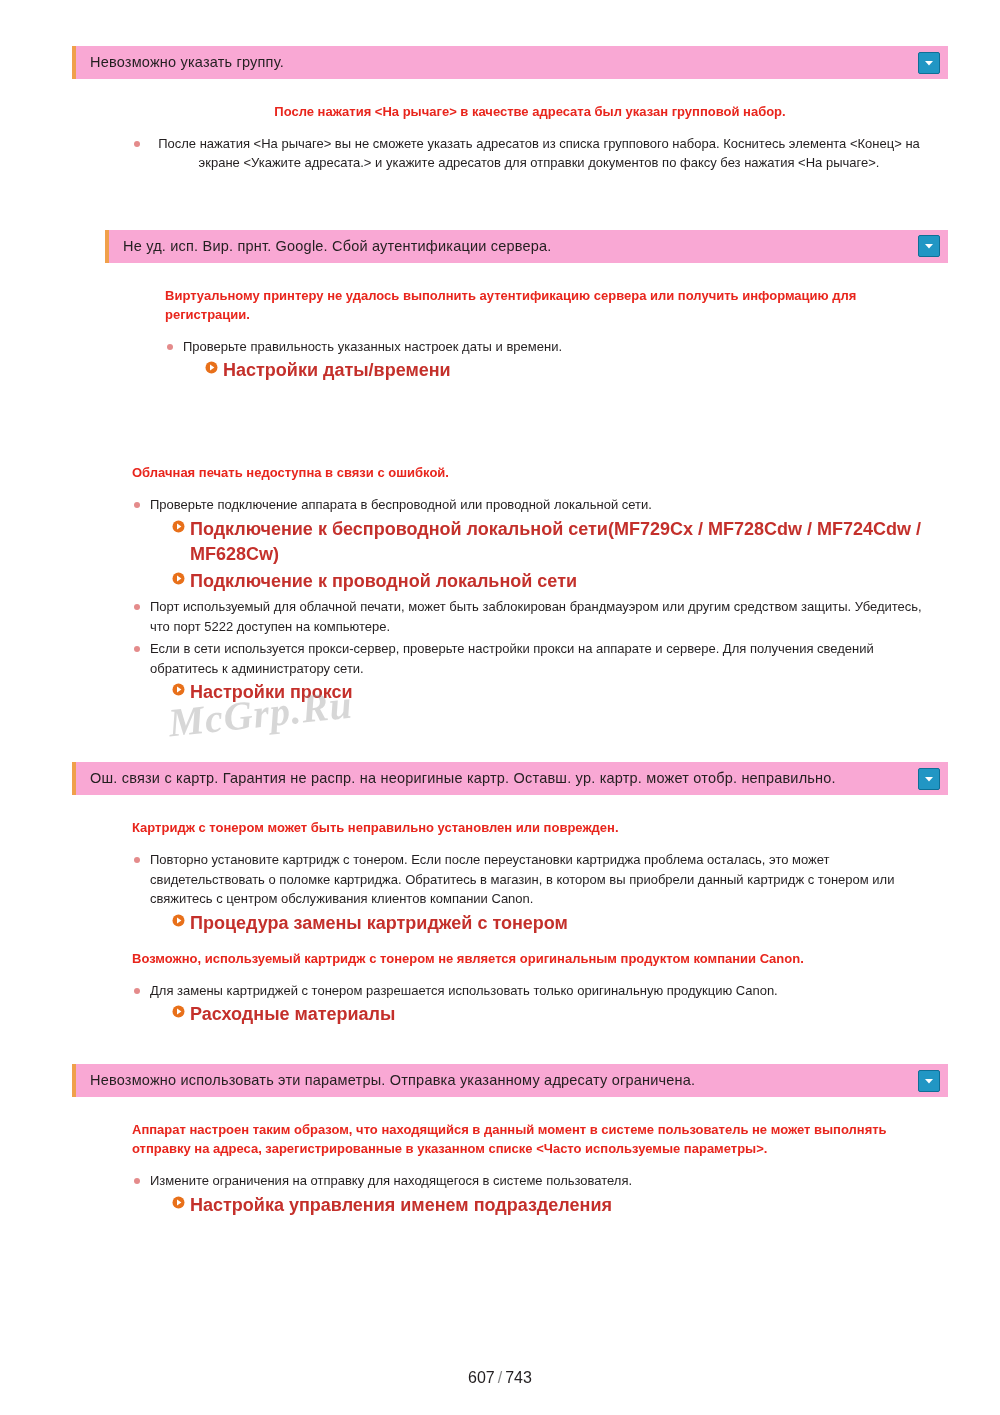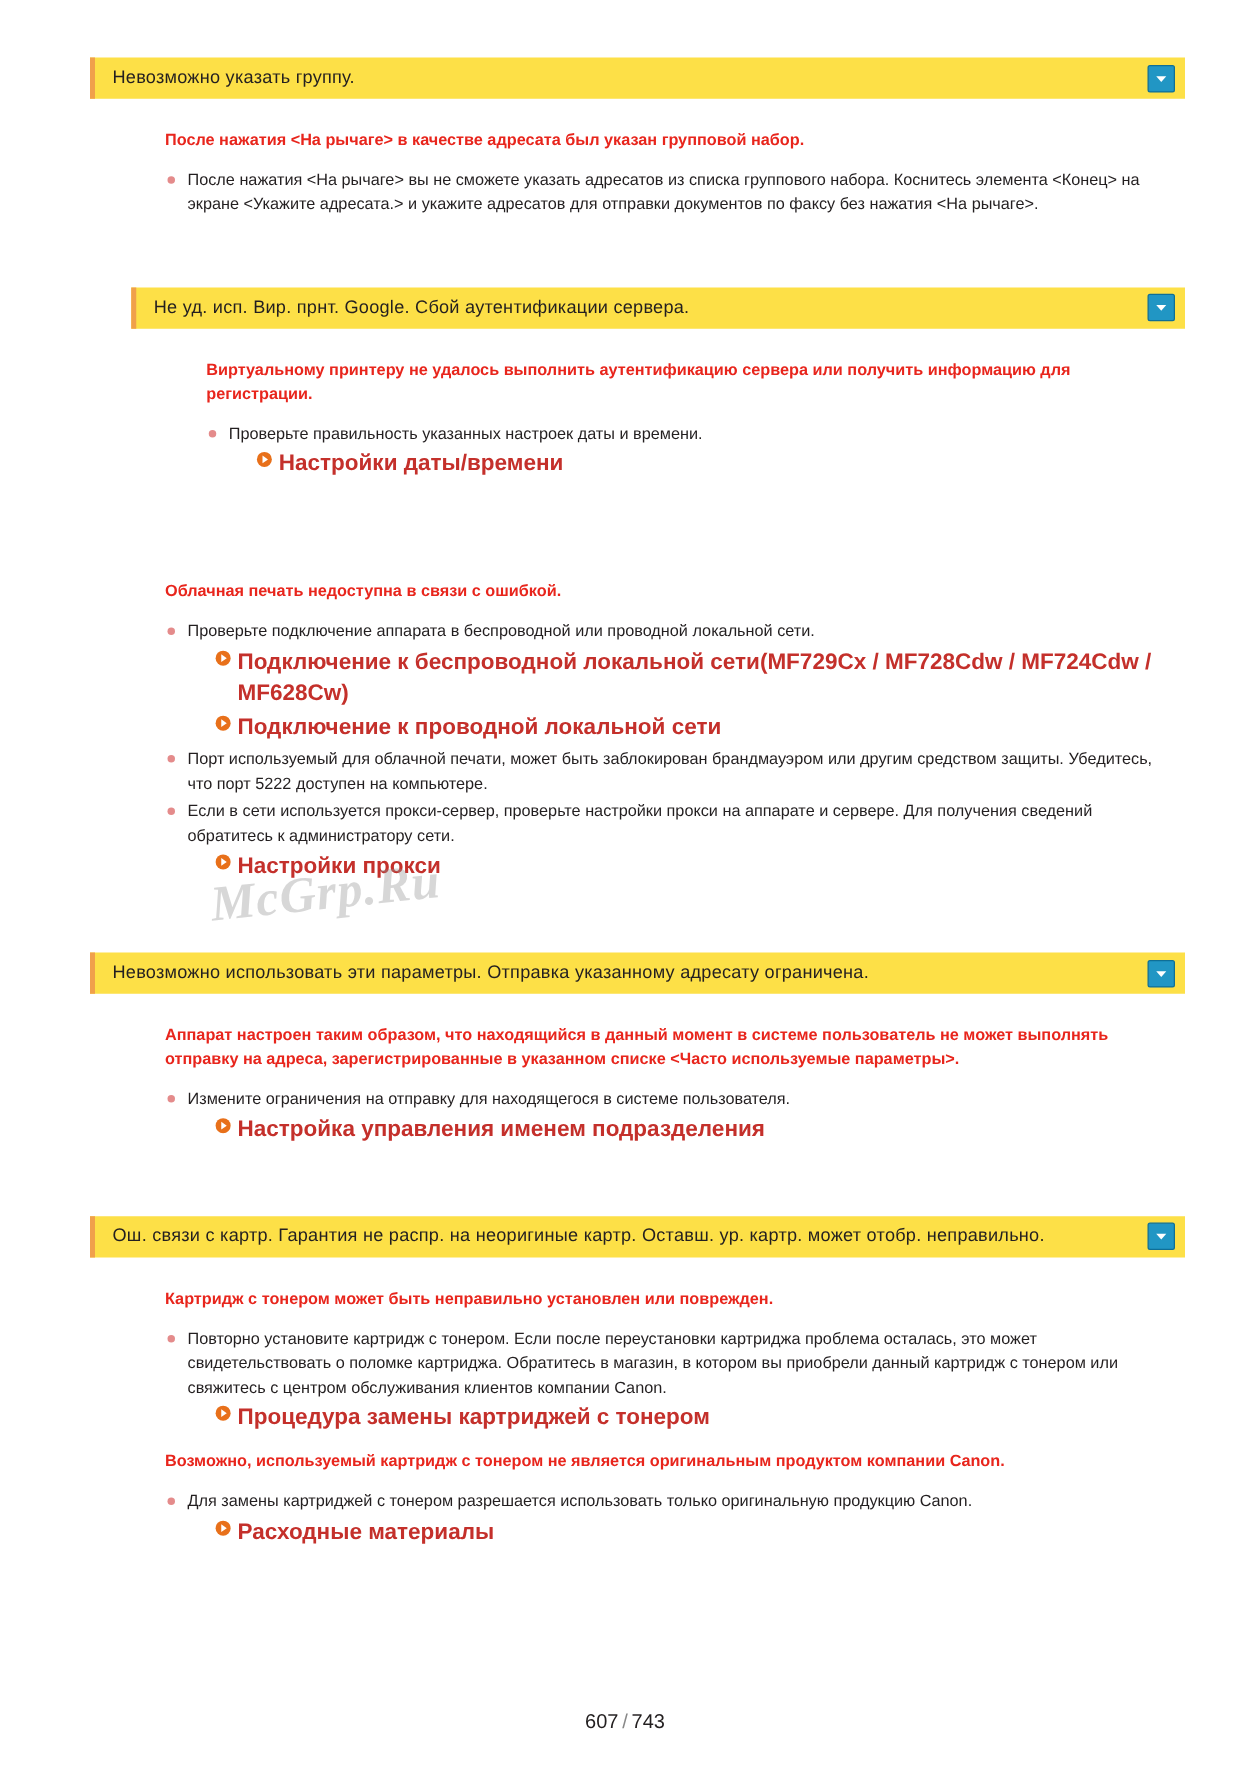--- a/index.html
+++ b/index.html
@@ -20,21 +20,21 @@
     width: 1000px;
     height: 1415px;
     background: #ffffff;
   }
   .section {
     margin: 0 0 0 0;
   }
   .sec-header {
     position: relative;
     margin: 0 52px 0 72px;
-    background: #fde047;
+    background: #f9a8d4;
     border-left: 4px solid #f0a04b;
     min-height: 32px;
     display: flex;
     align-items: center;
     padding: 6px 46px 6px 14px;
     box-sizing: border-box;
   }
   .sec-header .title {
     font-size: 14.5px;
     color: #231f20;
@@ -146,21 +146,21 @@
   <div id="sections-root">
       <div class="section" style="padding-top: 46px;">
         <div class="sec-header">
           <span class="title">Невозможно указать группу.</span>
           <div class="toggle-btn">
             <svg width="10" height="8" viewBox="0 0 10 8">
               <polygon points="1,2 9,2 5,6.5" fill="#ffffff"></polygon>
             </svg>
           </div>
         </div>
-        <div class="sec-body" style="padding-bottom: 30px;">
+        <div class="sec-body" style="padding-bottom: 30px; text-align: center;">
           <div class="cause">После нажатия &lt;На рычаге&gt; в качестве адресата был указан групповой набор.</div>
           <ul class="remedy">
             <li><span>После нажатия &lt;На рычаге&gt; вы не сможете указать адресатов из списка группового набора. Коснитесь элемента &lt;Конец&gt; на экране &lt;Укажите адресата.&gt; и укажите адресатов для отправки документов по факсу без нажатия &lt;На рычаге&gt;.</span></li>
           </ul>
         </div>
       </div>
       <div class="section" style="padding-top: 24px; margin-left: 33px;">
         <div class="sec-header">
           <span class="title">Не уд. исп. Вир. прнт. Google. Сбой аутентификации сервера.</span>
           <div class="toggle-btn">
@@ -205,68 +205,68 @@
                     <circle cx="6.5" cy="6.5" r="6" fill="#e8701a"></circle>
                     <polygon points="5,3.4 9.4,6.5 5,9.6" fill="#ffffff"></polygon>
                   </svg></span>
                 <span class="link-text">Настройки прокси</span>
               </div></li>
           </ul>
         </div>
       </div>
       <div class="section" style="padding-top: 24px;">
         <div class="sec-header">
+          <span class="title">Ош. связи с картр. Гарантия не распр. на неоригиные картр. Оставш. ур. картр. может отобр. неправильно.</span>
+          <div class="toggle-btn">
+            <svg width="10" height="8" viewBox="0 0 10 8">
+              <polygon points="1,2 9,2 5,6.5" fill="#ffffff"></polygon>
+            </svg>
+          </div>
+        </div>
+        <div class="sec-body" style="padding-bottom: 10px;">
+          <div class="cause">Картридж с тонером может быть неправильно установлен или поврежден.</div>
+          <ul class="remedy">
+            <li><span>Повторно установите картридж с тонером. Если после переустановки картриджа проблема осталась, это может свидетельствовать о поломке картриджа. Обратитесь в магазин, в котором вы приобрели данный картридж с тонером или свяжитесь с центром обслуживания клиентов компании Canon.</span><div class="link-row">
+                <span class="link-icon"><svg width="13" height="13" viewBox="0 0 13 13">
+                    <circle cx="6.5" cy="6.5" r="6" fill="#e8701a"></circle>
+                    <polygon points="5,3.4 9.4,6.5 5,9.6" fill="#ffffff"></polygon>
+                  </svg></span>
+                <span class="link-text">Процедура замены картриджей с тонером</span>
+              </div></li>
+          </ul>
+          <div class="cause second">Возможно, используемый картридж с тонером не является оригинальным продуктом компании Canon.</div>
+          <ul class="remedy">
+            <li><span>Для замены картриджей с тонером разрешается использовать только оригинальную продукцию Canon.</span><div class="link-row">
+                <span class="link-icon"><svg width="13" height="13" viewBox="0 0 13 13">
+                    <circle cx="6.5" cy="6.5" r="6" fill="#e8701a"></circle>
+                    <polygon points="5,3.4 9.4,6.5 5,9.6" fill="#ffffff"></polygon>
+                  </svg></span>
+                <span class="link-text">Расходные материалы</span>
+              </div></li>
+          </ul>
+        </div>
+      </div>
+      <div class="section" style="padding-top: 24px;">
+        <div class="sec-header">
           <span class="title">Невозможно использовать эти параметры. Отправка указанному адресату ограничена.</span>
           <div class="toggle-btn">
             <svg width="10" height="8" viewBox="0 0 10 8">
               <polygon points="1,2 9,2 5,6.5" fill="#ffffff"></polygon>
             </svg>
           </div>
         </div>
         <div class="sec-body" style="padding-bottom: 30px;">
           <div class="cause">Аппарат настроен таким образом, что находящийся в данный момент в системе пользователь не может выполнять отправку на адреса, зарегистрированные в указанном списке &lt;Часто используемые параметры&gt;.</div>
           <ul class="remedy">
             <li><span>Измените ограничения на отправку для находящегося в системе пользователя.</span><div class="link-row">
                 <span class="link-icon"><svg width="13" height="13" viewBox="0 0 13 13">
                     <circle cx="6.5" cy="6.5" r="6" fill="#e8701a"></circle>
                     <polygon points="5,3.4 9.4,6.5 5,9.6" fill="#ffffff"></polygon>
                   </svg></span>
                 <span class="link-text">Настройка управления именем подразделения</span>
-              </div></li>
-          </ul>
-        </div>
-      </div>
-      <div class="section" style="padding-top: 24px;">
-        <div class="sec-header">
-          <span class="title">Ош. связи с картр. Гарантия не распр. на неоригиные картр. Оставш. ур. картр. может отобр. неправильно.</span>
-          <div class="toggle-btn">
-            <svg width="10" height="8" viewBox="0 0 10 8">
-              <polygon points="1,2 9,2 5,6.5" fill="#ffffff"></polygon>
-            </svg>
-          </div>
-        </div>
-        <div class="sec-body" style="padding-bottom: 10px;">
-          <div class="cause">Картридж с тонером может быть неправильно установлен или поврежден.</div>
-          <ul class="remedy">
-            <li><span>Повторно установите картридж с тонером. Если после переустановки картриджа проблема осталась, это может свидетельствовать о поломке картриджа. Обратитесь в магазин, в котором вы приобрели данный картридж с тонером или свяжитесь с центром обслуживания клиентов компании Canon.</span><div class="link-row">
-                <span class="link-icon"><svg width="13" height="13" viewBox="0 0 13 13">
-                    <circle cx="6.5" cy="6.5" r="6" fill="#e8701a"></circle>
-                    <polygon points="5,3.4 9.4,6.5 5,9.6" fill="#ffffff"></polygon>
-                  </svg></span>
-                <span class="link-text">Процедура замены картриджей с тонером</span>
-              </div></li>
-          </ul>
-          <div class="cause second">Возможно, используемый картридж с тонером не является оригинальным продуктом компании Canon.</div>
-          <ul class="remedy">
-            <li><span>Для замены картриджей с тонером разрешается использовать только оригинальную продукцию Canon.</span><div class="link-row">
-                <span class="link-icon"><svg width="13" height="13" viewBox="0 0 13 13">
-                    <circle cx="6.5" cy="6.5" r="6" fill="#e8701a"></circle>
-                    <polygon points="5,3.4 9.4,6.5 5,9.6" fill="#ffffff"></polygon>
-                  </svg></span>
-                <span class="link-text">Расходные материалы</span>
               </div></li>
           </ul>
         </div>
       </div>
     </div>
 
   <div class="watermark">McGrp.Ru</div>
 
   <div class="footer">
     <span>607</span><span class="sep">/</span><span>743</span>

